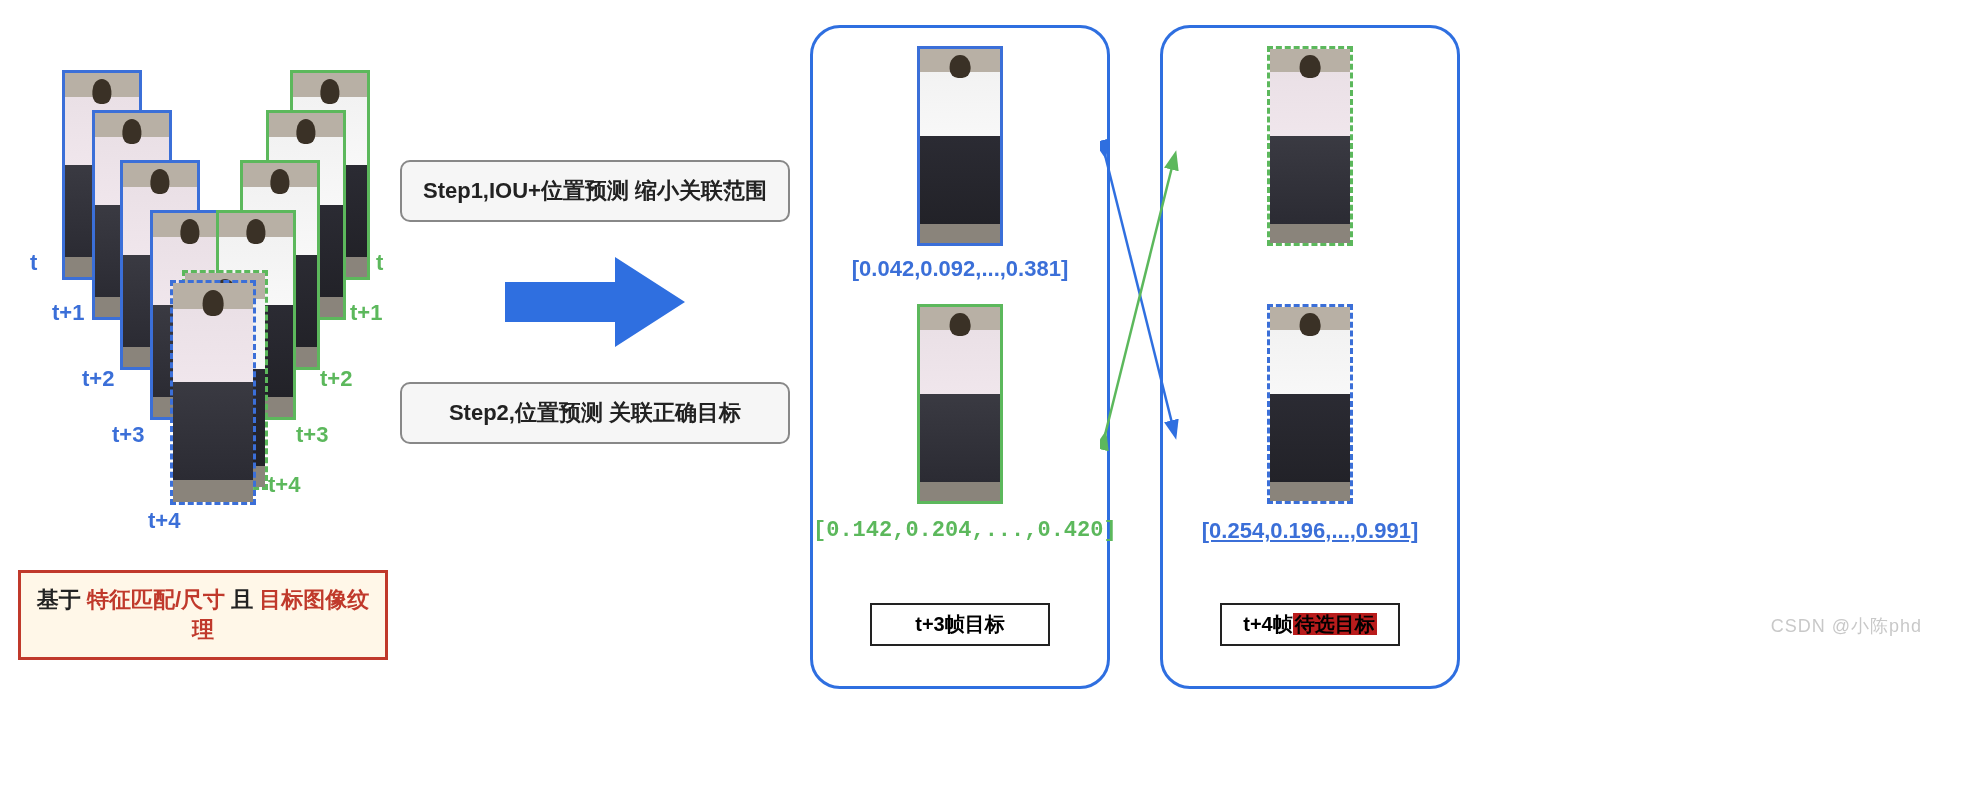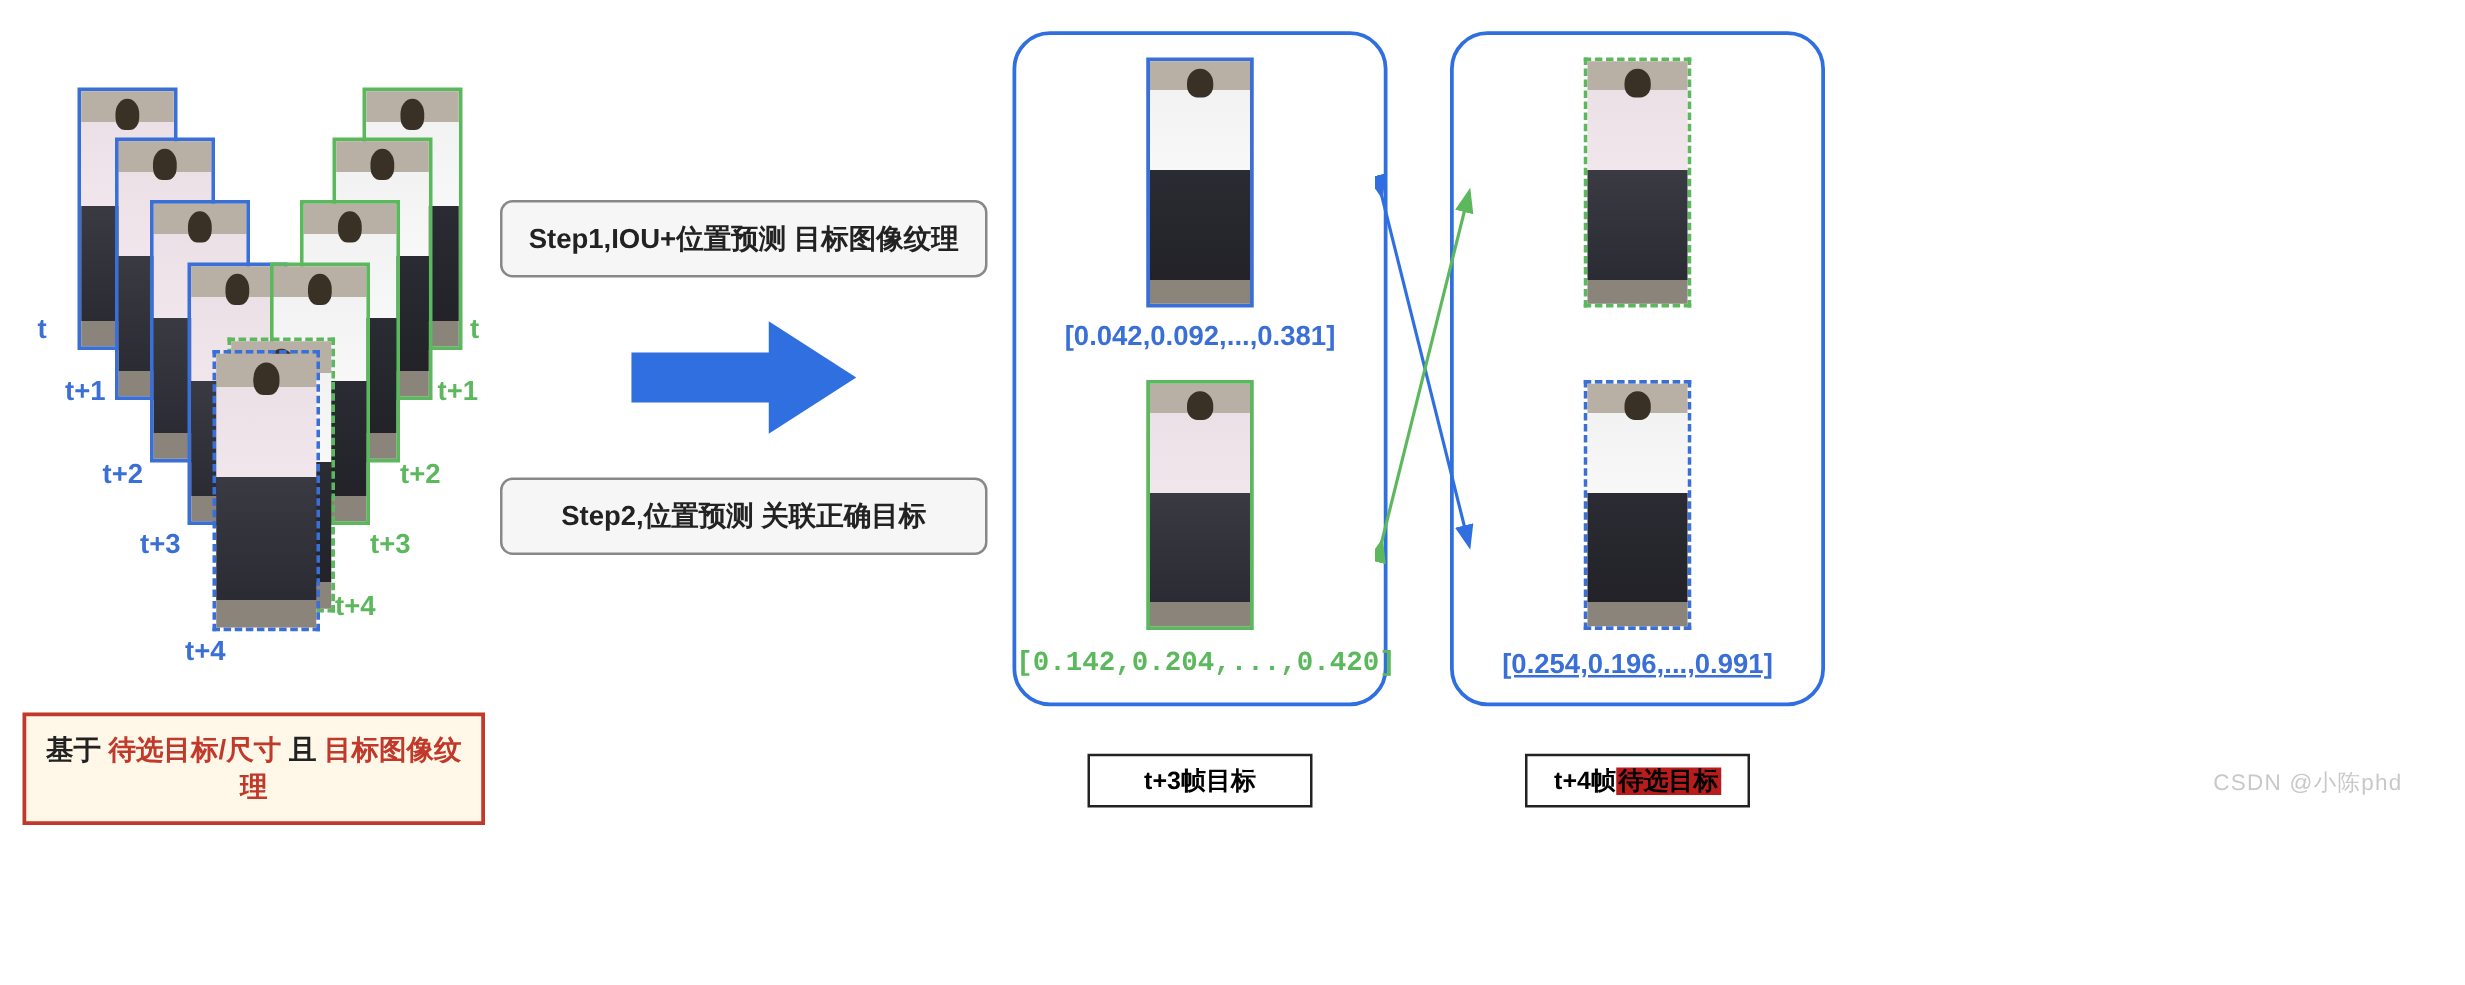--- a/index.html
+++ b/index.html
@@ -33,21 +33,21 @@
   
   .middle-section { position: absolute; left: 400px; top: 160px; width: 390px; }
   .step-box {
     background: #f6f6f6; border: 2px solid #888; border-radius: 10px;
     padding: 14px 18px; font-size: 22px; font-weight: bold; color: #222;
     text-align: center; margin: 0 0 30px;
   }
   .arrow-wrap { margin: 0 0 30px; display: flex; justify-content: center; }
 
   
-  .panel { position: absolute; border: 3px solid #2f6fe0; border-radius: 30px; background: #fff; width: 300px; height: 540px; }
+  .panel { position: absolute; border: 3px solid #2f6fe0; border-radius: 30px; background: #fff; width: 300px; height: 664px; }
   .panel-left { left: 810px; top: 25px; }
   .panel-right { left: 1160px; top: 25px; }
   .panel .crop-slot { position: absolute; left: 50%; transform: translateX(-50%); }
   .crop-slot .personcrop { position: static; }
   .panel .vec { position: absolute; width: 100%; text-align: center; font-weight: bold; font-size: 22px; }
   .vec.blue { color: #3b6fd8; }
   .vec.green { color: #5cb85c; }
 
   .panel-caption {
     position: absolute; top: 575px; width: 180px; left: 50%; transform: translateX(-50%);
@@ -116,21 +116,21 @@
   <span class="lbl blue" style="left:128px; top:438px; width:40px;">t+4</span>
 
   <span class="lbl green" style="left:356px; top:180px;">t</span>
   <span class="lbl green" style="left:330px; top:230px; width:40px;">t+1</span>
   <span class="lbl green" style="left:300px; top:296px; width:40px;">t+2</span>
   <span class="lbl green" style="left:276px; top:352px; width:40px;">t+3</span>
   <span class="lbl green" style="left:248px; top:402px; width:40px;">t+4</span>
 </div>
 
 <div class="middle-section">
-  <div class="step-box">Step1,IOU+位置预测 目标图像纹理</div>
+  <div class="step-box">Step1,IOU+位置预测 缩小关联范围</div>
   <div class="arrow-wrap">
     <svg width="180" height="100" viewBox="0 0 180 100">
       <polygon points="0,30 110,30 110,5 180,50 110,95 110,70 0,70" fill="#2f6fe0"></polygon>
     </svg>
   </div>
   <div class="step-box">Step2,位置预测 关联正确目标</div>
 </div>
 
 <div class="panel panel-left">
   <div class="crop-slot" style="top:18px;">
@@ -179,18 +179,18 @@
     <marker id="ah-g2" markerWidth="10" markerHeight="10" refX="6" refY="3" orient="auto">
       <path d="M0,0 L0,6 L8,3 z" fill="#5cb85c"></path>
     </marker>
   </defs>
   <line x1="5" y1="80" x2="75" y2="360" stroke="#2f6fe0" stroke-width="2.5" marker-end="url(#ah-b)" marker-start="url(#ah-b2)"></line>
   <line x1="5" y1="360" x2="75" y2="80" stroke="#5cb85c" stroke-width="2.5" marker-end="url(#ah-g)" marker-start="url(#ah-g2)"></line>
 </svg>
 
 <div class="bottom-box">
   <span class="blk">基于 </span>
-  <span class="red">待选目标/尺寸</span>
+  <span class="red">特征匹配/尺寸</span>
   <span class="blk"> 且 </span>
   <span class="red">目标图像纹理</span>
 </div>
 
 <div class="watermark">CSDN @小陈phd</div>
 
 </body></html>

